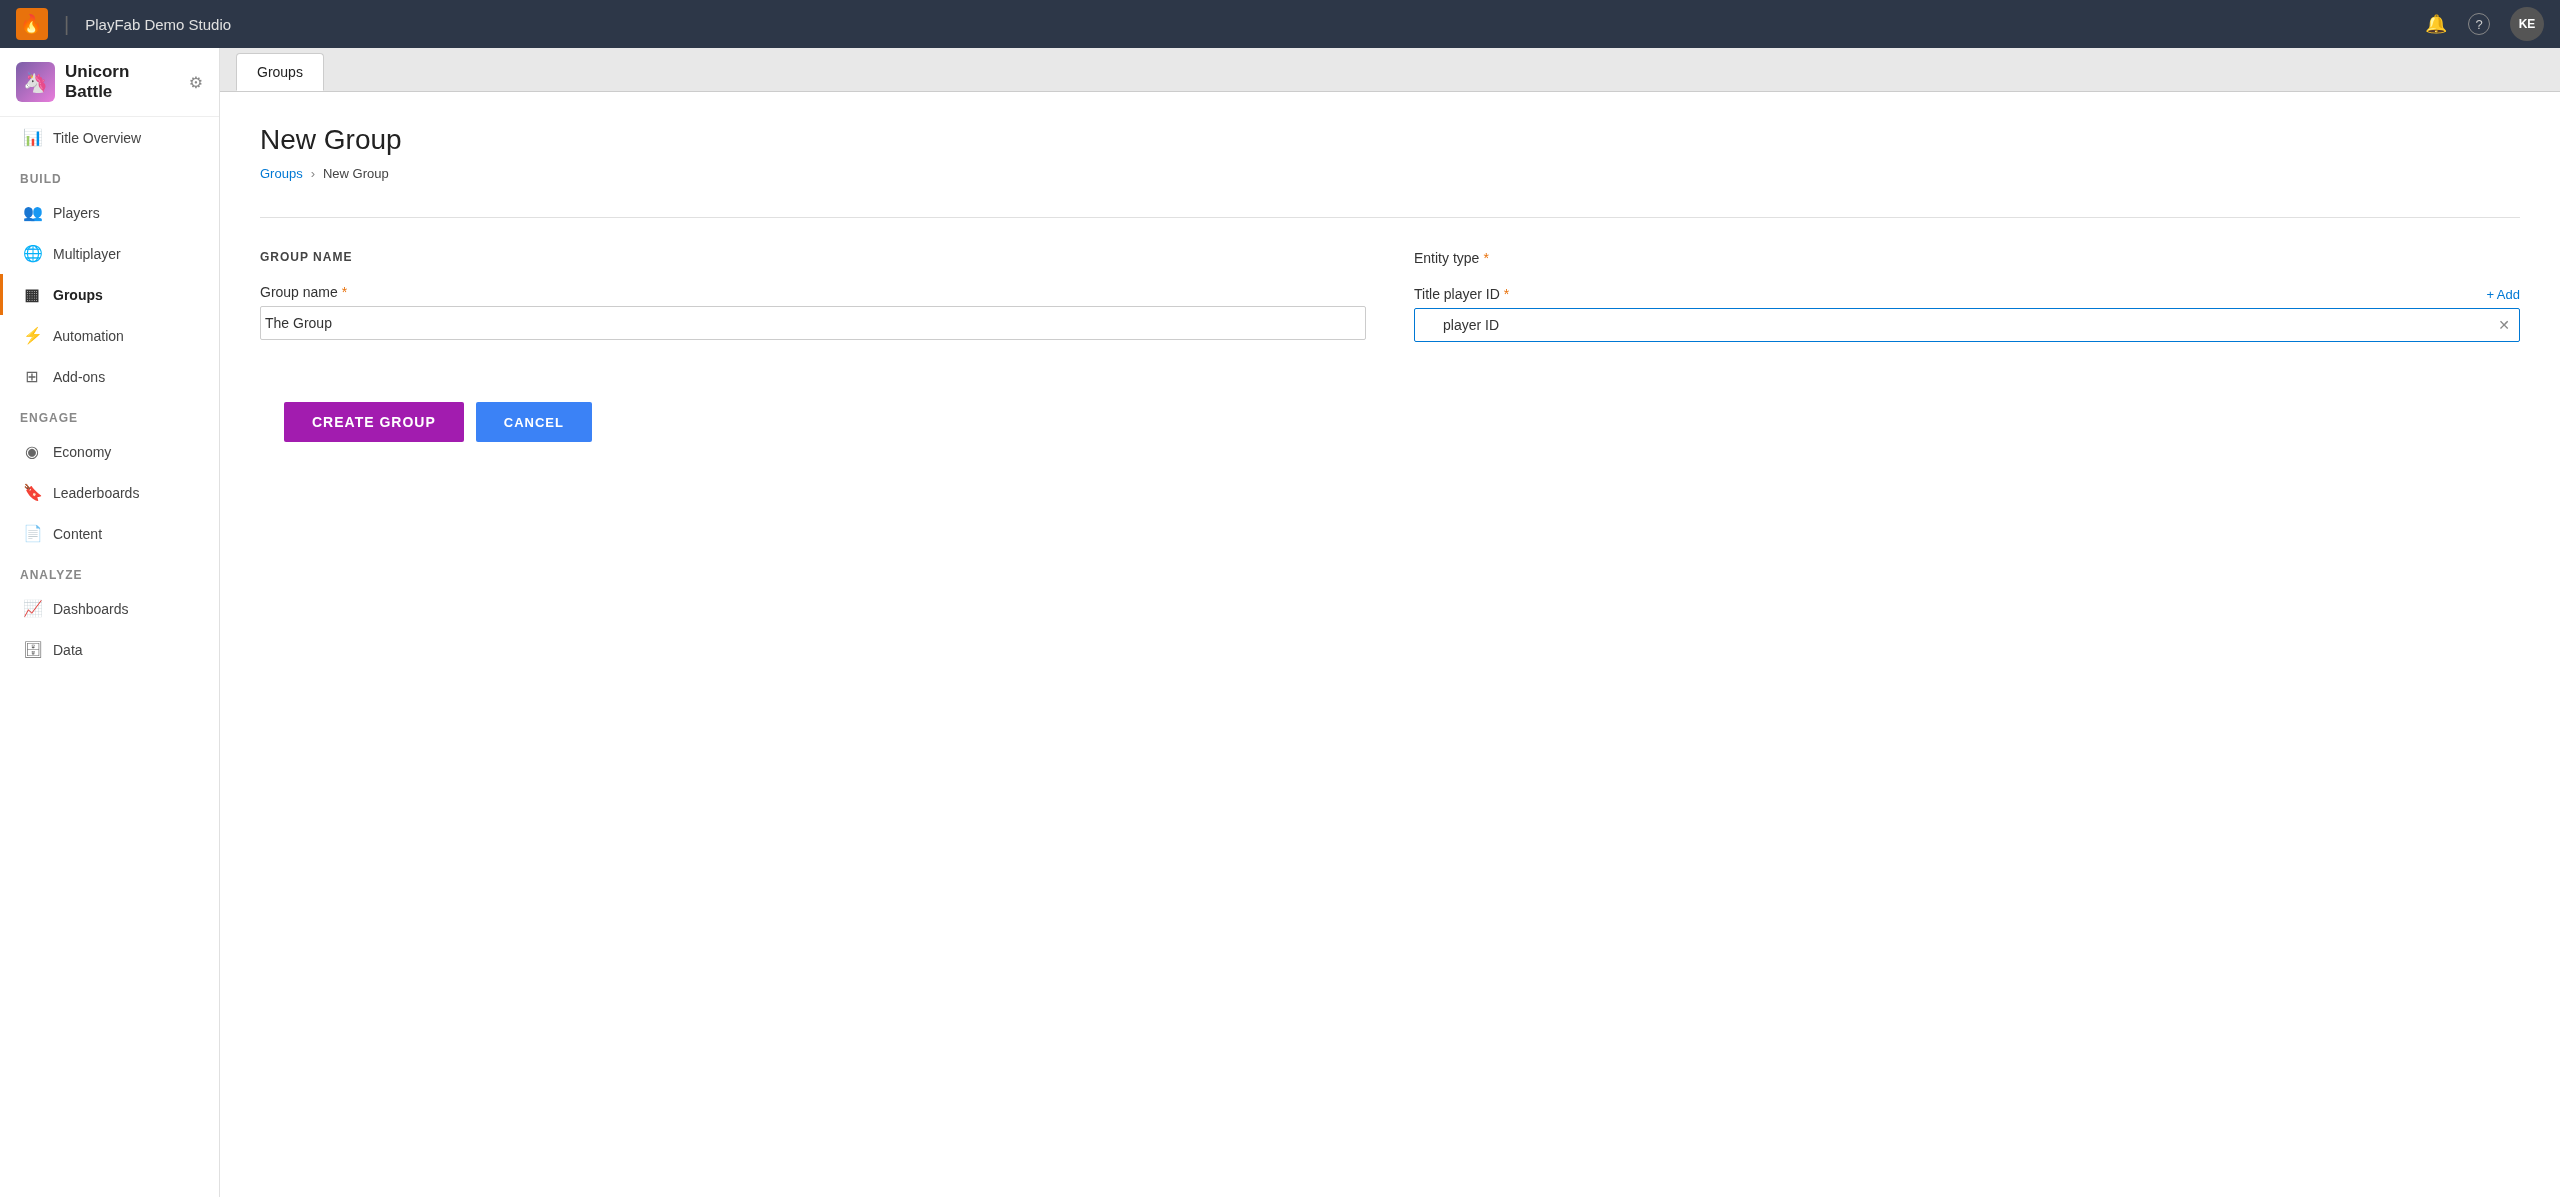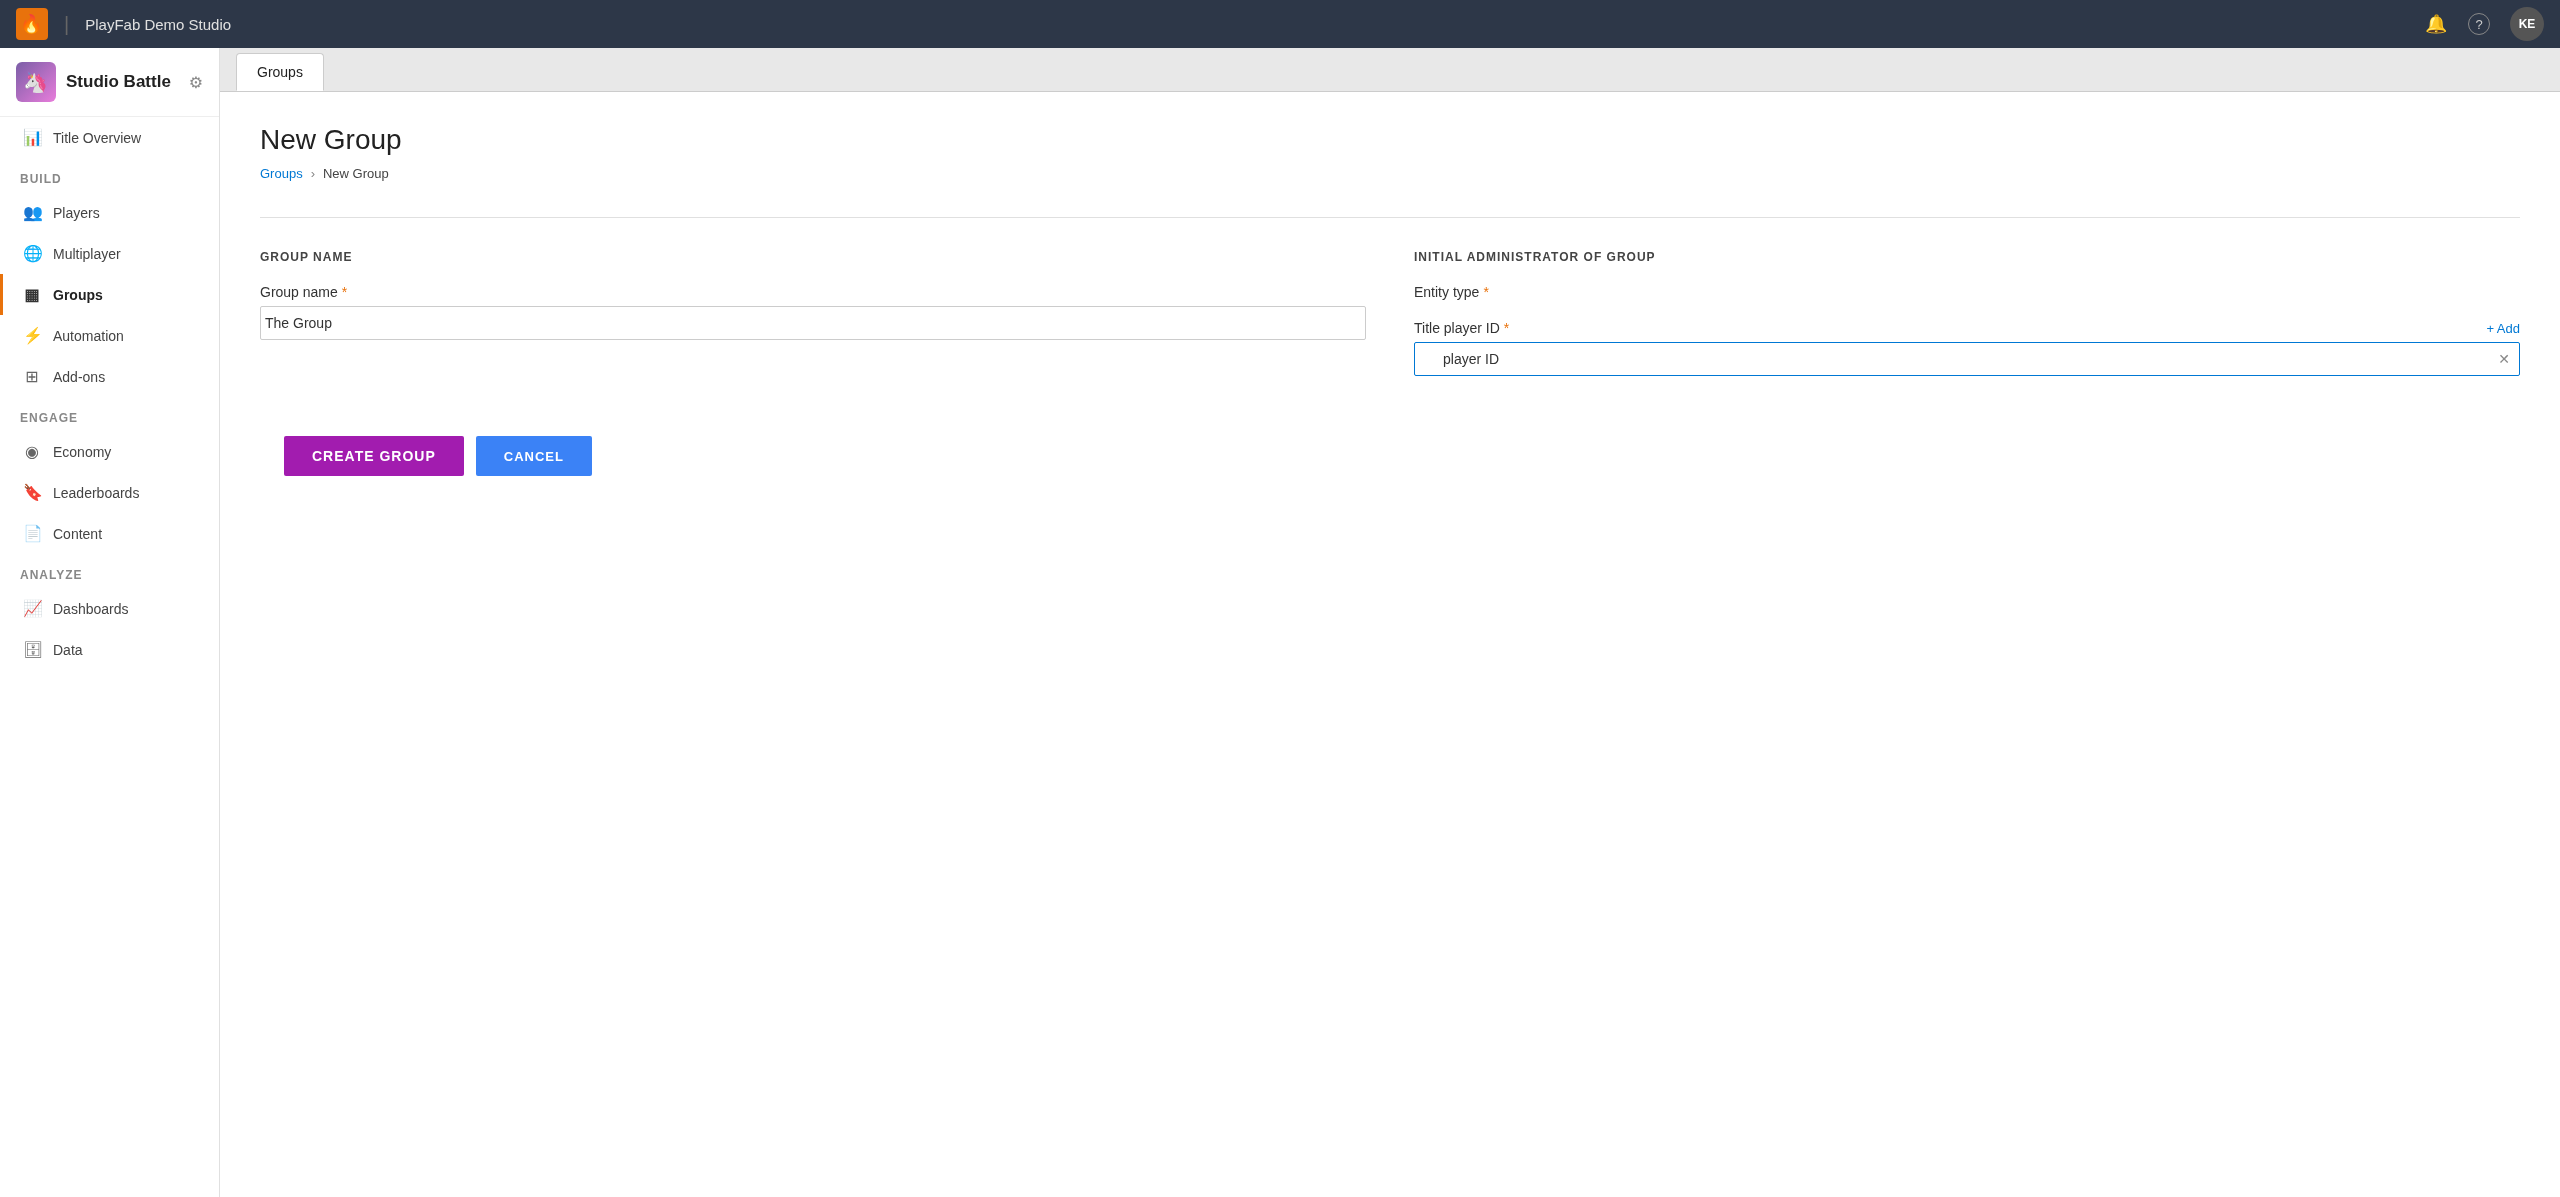--- a/index.html
+++ b/index.html
@@ -234,21 +234,21 @@
     <span class="topnav-icon" style="border:1px solid #888;border-radius:50%;width:22px;height:22px;display:flex;align-items:center;justify-content:center;font-size:13px;">?</span>
     <div class="topnav-avatar">KE</div>
   </div>
 </nav>
 
 <div class="layout">
 
   <aside class="sidebar">
     <div class="sidebar-header">
       <div class="sidebar-game-icon">🦄</div>
-      <span class="sidebar-game-title">Studio Battle</span>
+      <span class="sidebar-game-title">Unicorn Battle</span>
       <span class="sidebar-gear">⚙</span>
     </div>
 
     <div class="sidebar-nav-item">
       <span class="nav-icon">📊</span>
       <span>Title Overview</span>
     </div>
 
     <div class="sidebar-section-label">BUILD</div>
 
@@ -324,21 +324,20 @@
           <div class="form-field">
             <div class="form-label">
               <span>Group name</span>
               <span class="required-star">*</span>
             </div>
             <input class="form-input" type="text" value="The Group" style="">
           </div>
         </div>
 
         <div>
-          <div class="form-section-title">INITIAL ADMINISTRATOR OF GROUP</div>
 
           <div class="form-field">
             <div class="form-label">
               <span>Entity type</span>
               <span class="required-star">*</span>
             </div>
           </div>
 
           <div class="form-field">
             <div class="player-id-row">

